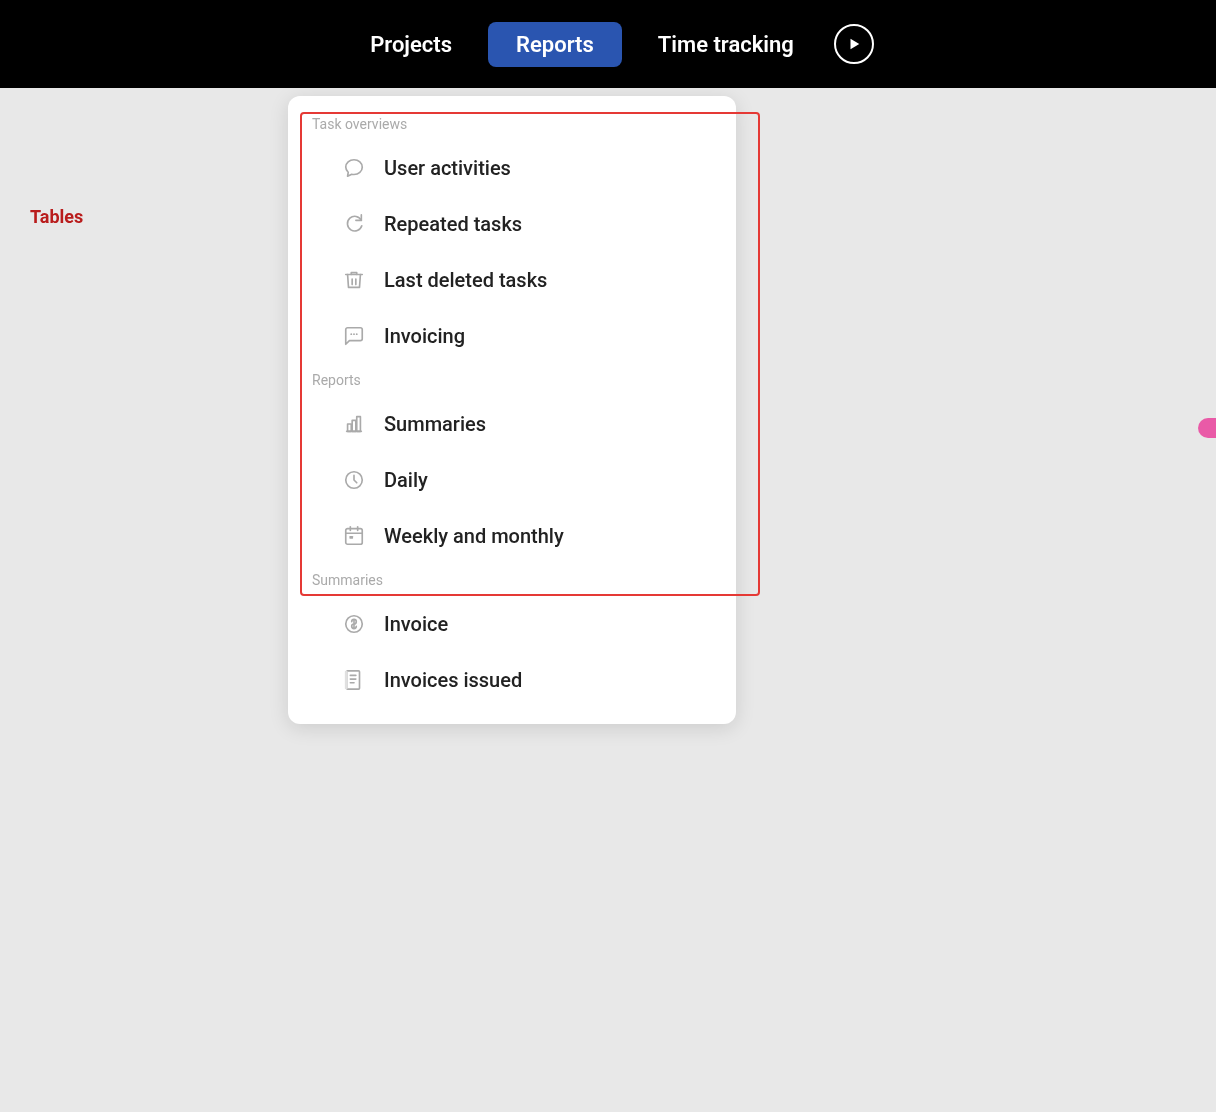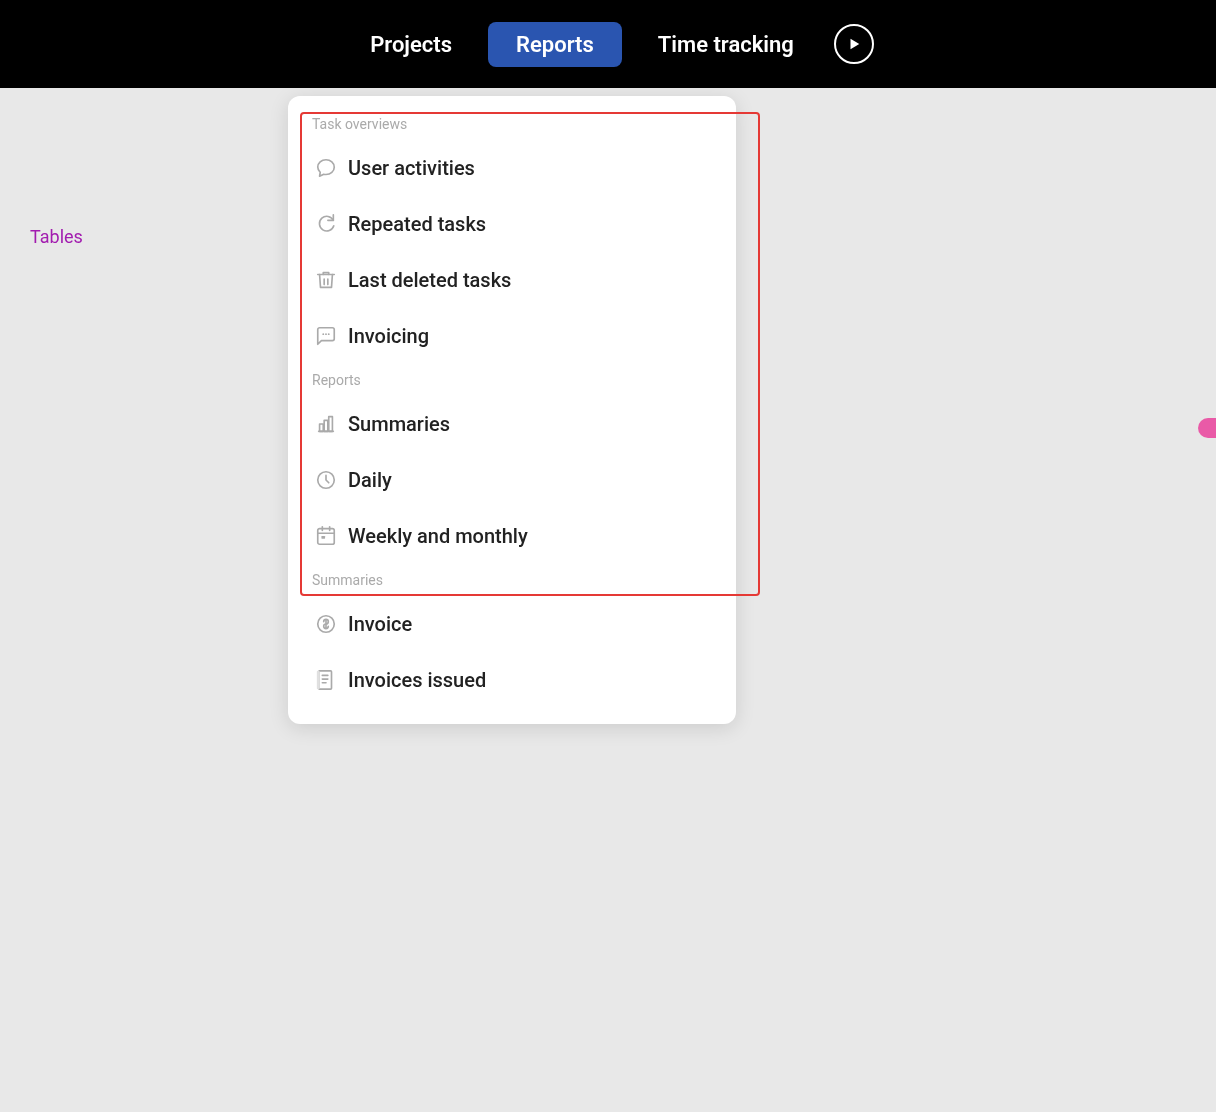--- a/index.html
+++ b/index.html
@@ -59,23 +59,22 @@
       bottom: 0;
       background: #e8e8e8;
     }
 
     
     .sidebar-label {
       position: absolute;
       top: 118px;
       left: 30px;
       font-size: 18px;
-      color: #a21caf;
-      font-weight: 400;
-      margin-top: 20px;
+      color: #b91c1c;
+      font-weight: 700;
     }
 
     
     .dropdown-panel {
       position: absolute;
       top: 96px;
       left: 288px;
       width: 448px;
       background: white;
       border-radius: 12px;
@@ -100,24 +99,25 @@
     .section-label {
       font-size: 14px;
       color: #aaa;
       font-weight: 400;
       padding: 0 24px 8px 24px;
     }
 
     .menu-item {
       display: flex;
       align-items: center;
-      gap: 8px;
+      gap: 16px;
       padding: 14px 24px;
       cursor: pointer;
       transition: background 0.1s;
+      margin-left: 28px;
     }
     .menu-item-icon {
       width: 28px;
       height: 28px;
       display: flex;
       align-items: center;
       justify-content: center;
       flex-shrink: 0;
       color: #aaa;
     }

